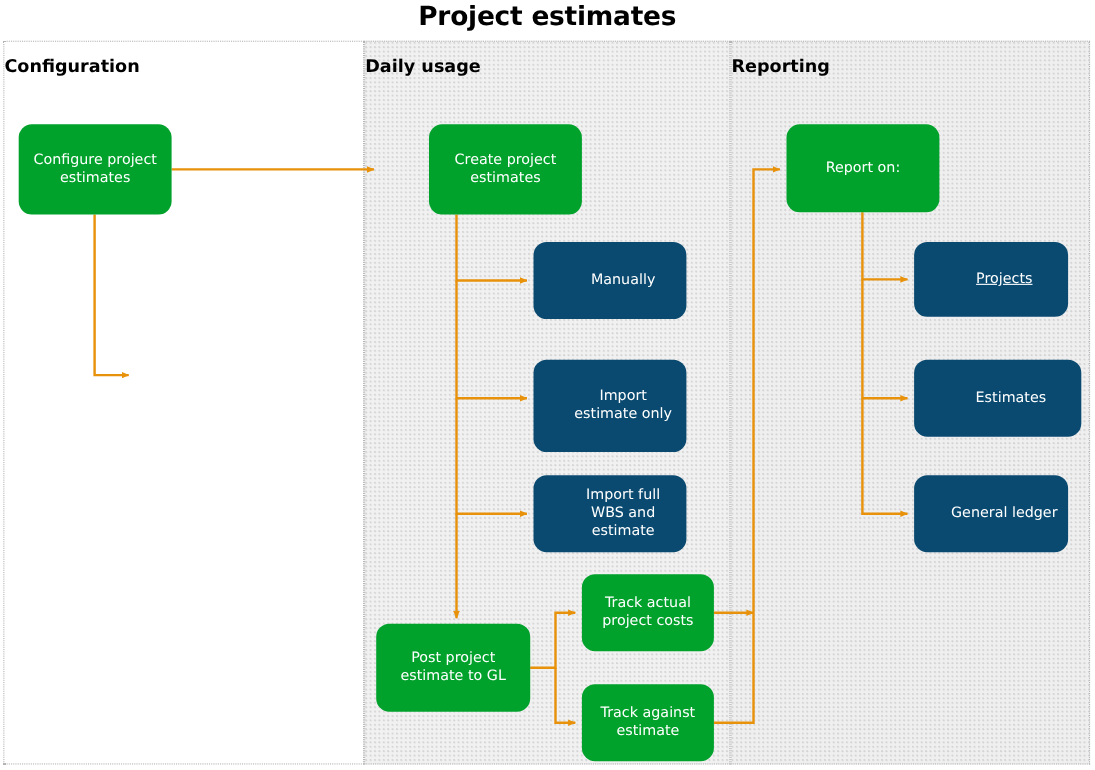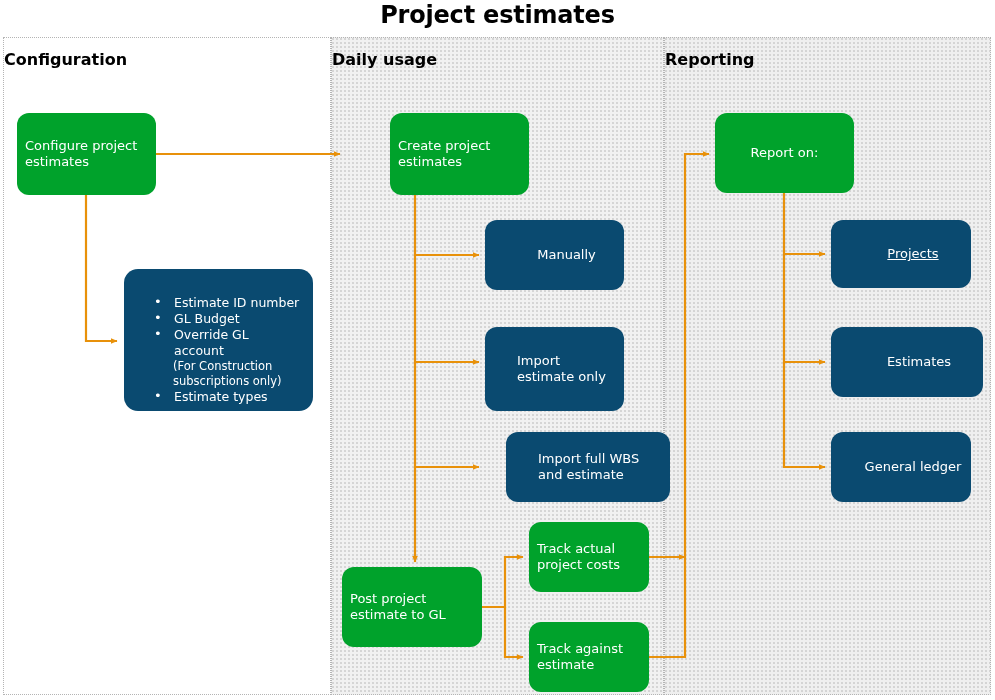--- a/index.html
+++ b/index.html
@@ -81,21 +81,21 @@
     pointer-events: none;
   }
 
   .node {
     position: absolute;
     box-sizing: border-box;
     border-radius: 12px;
     display: flex;
     align-items: center;
     justify-content: center;
-    text-align: left;
+    text-align: center;
     color: #ffffff;
     font-size: 13px;
     line-height: 16px;
     padding: 4px 8px;
   }
   .node.green { background: #00a22b; }
   .node.blue  { background: #0a4a70; padding-left: 32px; }
 
   .node.bullets {
     display: block;
@@ -175,42 +175,34 @@
       <path d="M784,193 L784,254 L825,254"></path>
       <path d="M784,254 L784,362 L825,362"></path>
       <path d="M784,362 L784,467 L825,467"></path>
     </g>
   </svg>
 
   <div class="node green" style="left:17px; top:113px; width:139px; height:82px;">
     <span>Configure project estimates</span>
   </div>
 
-  <div class="node blue bullets" style="left:124px; top:269px; width:189px; height:142px;">
-    <ul class="bullet-list">
-      <li><span>Estimate ID number</span></li>
-      <li><span>GL Budget</span></li>
-      <li><span>Override GL account</span><span class="bullet-sub">(For Construction subscriptions only)</span></li>
-      <li><span>Estimate types</span></li>
-    </ul>
-  </div>
 
   <div class="node green" style="left:346px; top:113px; width:139px; height:82px;margin-left:44px;">
     <span>Create project estimates</span>
   </div>
 
   <div class="node blue" style="left:485px; top:220px; width:139px; height:70px;">
     <span>Manually</span>
   </div>
 
   <div class="node blue" style="left:485px; top:327px; width:139px; height:84px;">
     <span>Import estimate only</span>
   </div>
 
-  <div class="node blue" style="left:485px; top:432px; width:164px; height:70px;margin-left:21px;">
+  <div class="node blue" style="left:485px; top:432px; width:139px; height:70px;">
     <span>Import full WBS and estimate</span>
   </div>
 
   <div class="node green" style="left:342px; top:567px; width:140px; height:80px;">
     <span>Post project estimate to GL</span>
   </div>
 
   <div class="node green" style="left:529px; top:522px; width:120px; height:70px;">
     <span>Track actual project costs</span>
   </div>

